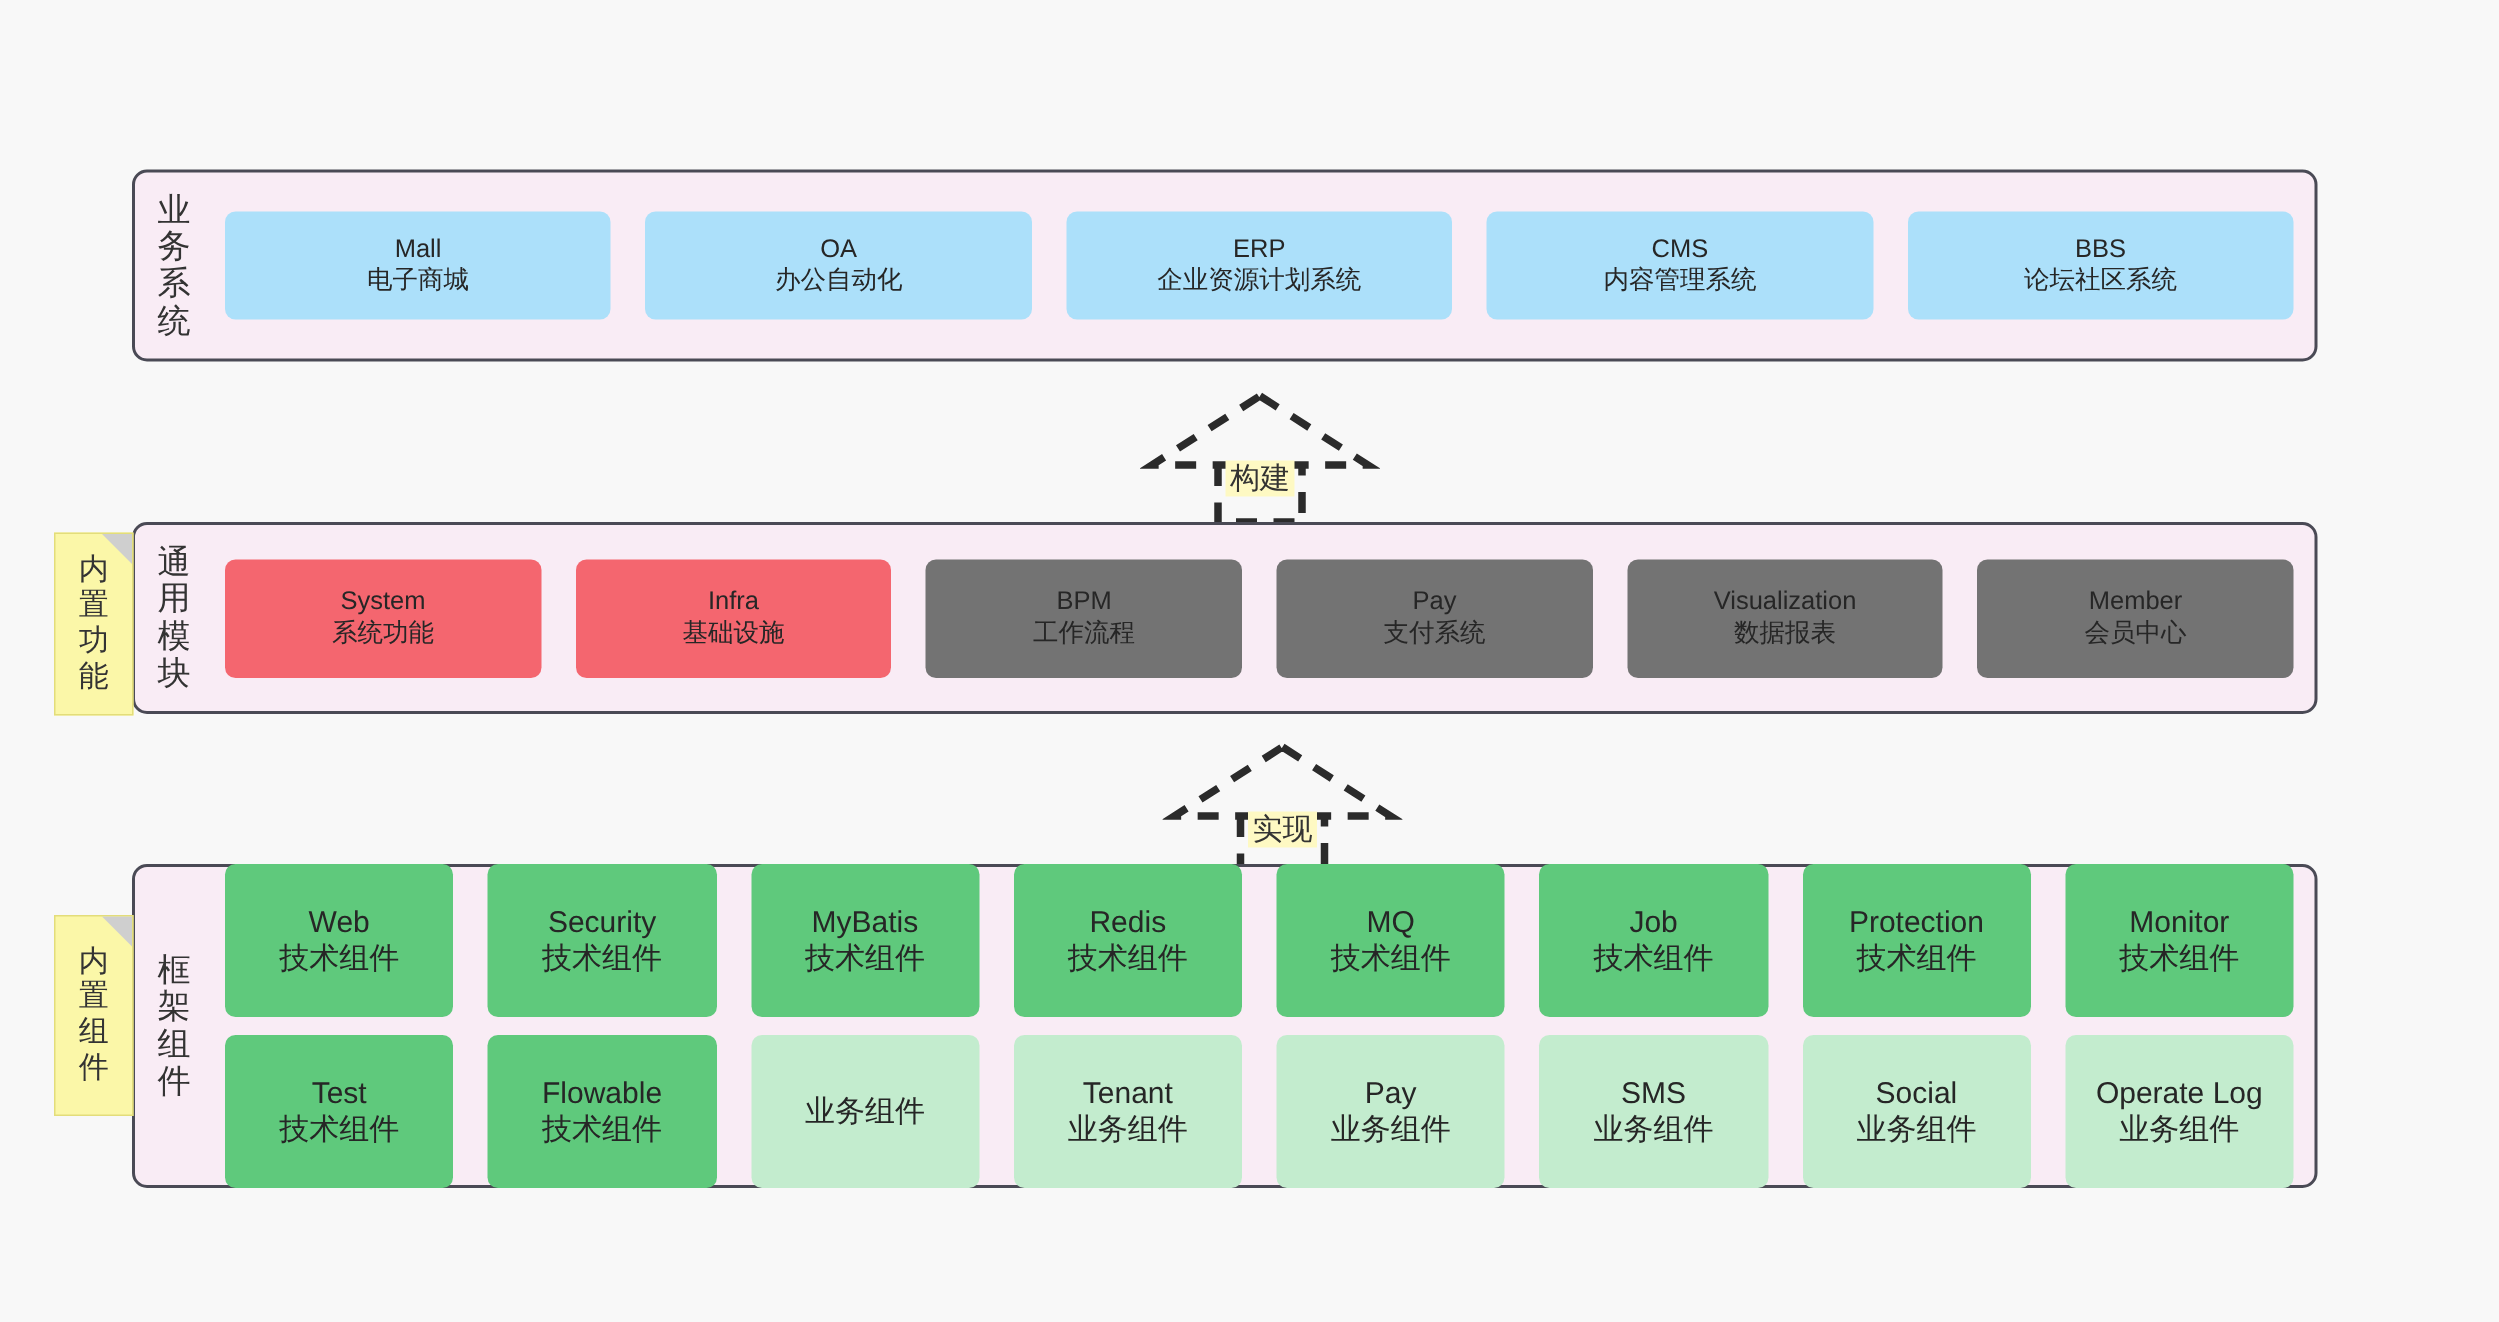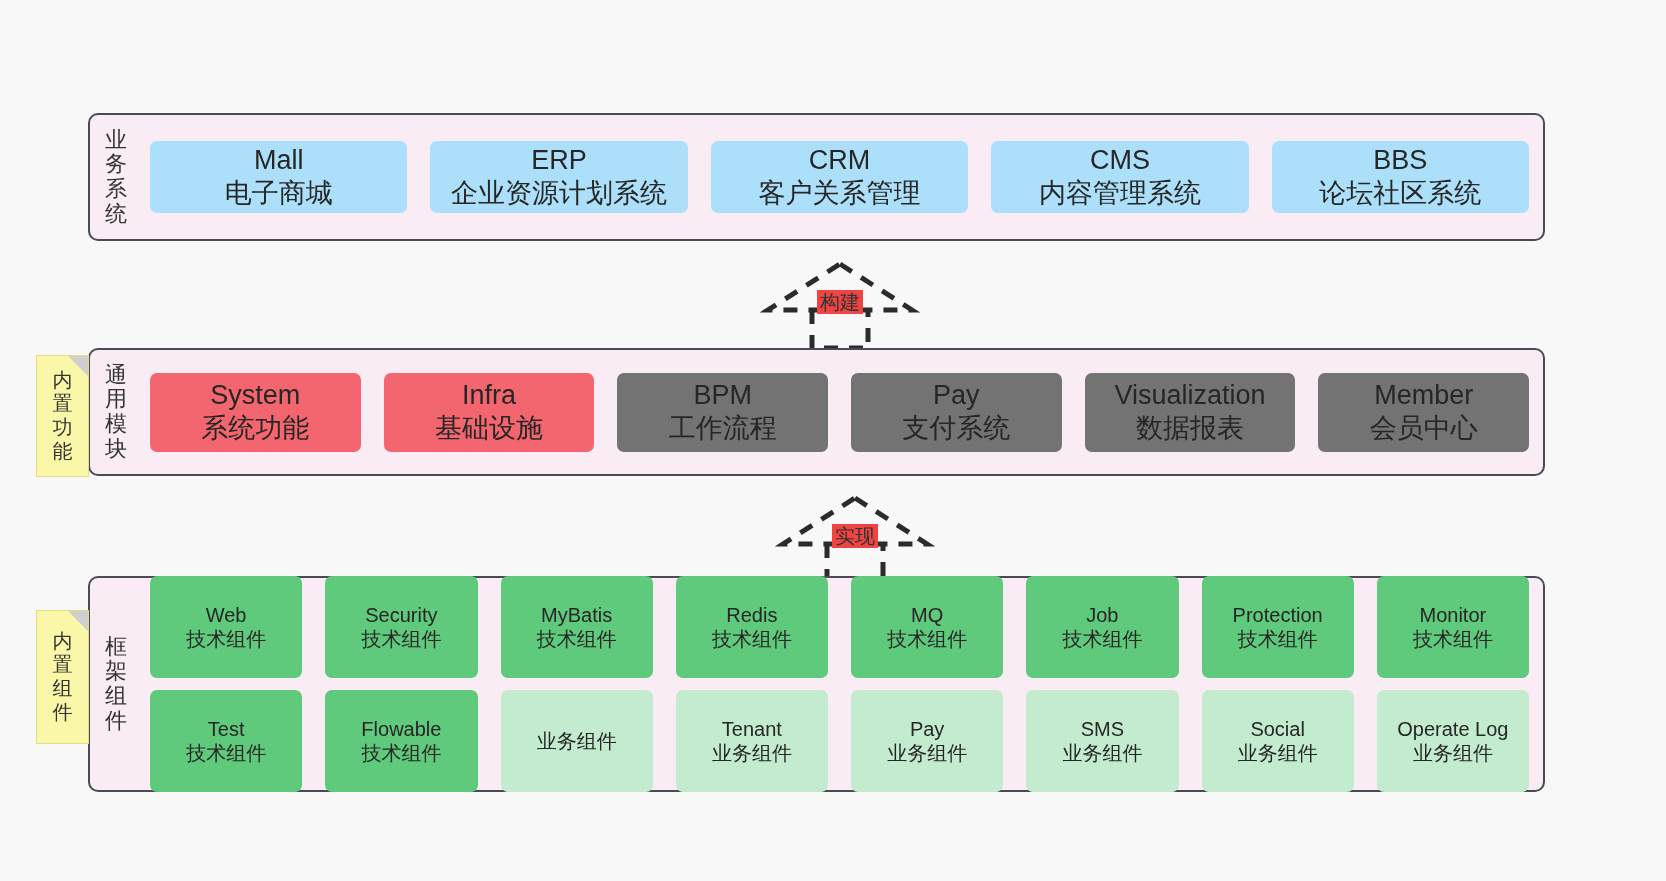--- a/index.html
+++ b/index.html
@@ -61,21 +61,21 @@
 
   .cell {
     flex: 1 1 0;
     box-sizing: border-box;
     border-radius: 7px;
     display: flex;
     flex-direction: column;
     align-items: center;
     justify-content: center;
     text-align: center;
-    font-size: 27px;
+    font-size: 17px;
     line-height: 1.22;
     color: #262626;
     padding: 4px 6px;
     min-width: 0;
   }
   .cell .en { display: block; white-space: normal; }
   .cell .cn { display: block; }
 
   
   .c-blue       { background: #ace0fa; }
@@ -134,22 +134,22 @@
   .uml-arrow {
     position: absolute;
     width: 160px;
     height: 92px;
   }
   .uml-arrow svg { display: block; }
   .uml-label {
     position: absolute;
     left: 50%;
     transform: translateX(-50%);
-    top: 32px;
-    background: #ef4444;
+    top: 49px;
+    background: #fef9c3;
     padding: 0 3px;
     font-size: 20px;
     line-height: 1.2;
     color: #333333;
     white-space: nowrap;
   }
   #arrow-build  { left: 760px; top: 258px; }
   #arrow-impl   { left: 775px; top: 492px; }
 </style>
 </head>
@@ -162,26 +162,26 @@
     <span>系</span>
     <span>统</span>
   </div>
   <div class="layer-body">
     <div class="row">
       <div class="cell c-blue">
         <span class="en">Mall</span>
         <span class="cn">电子商城</span>
       </div>
       <div class="cell c-blue">
+        <span class="en">OA</span>
+        <span class="cn">办公自动化</span>
+      </div>
+      <div class="cell c-blue">
         <span class="en">ERP</span>
         <span class="cn">企业资源计划系统</span>
-      </div>
-      <div class="cell c-blue">
-        <span class="en">CRM</span>
-        <span class="cn">客户关系管理</span>
       </div>
       <div class="cell c-blue">
         <span class="en">CMS</span>
         <span class="cn">内容管理系统</span>
       </div>
       <div class="cell c-blue">
         <span class="en">BBS</span>
         <span class="cn">论坛社区系统</span>
       </div>
     </div>

